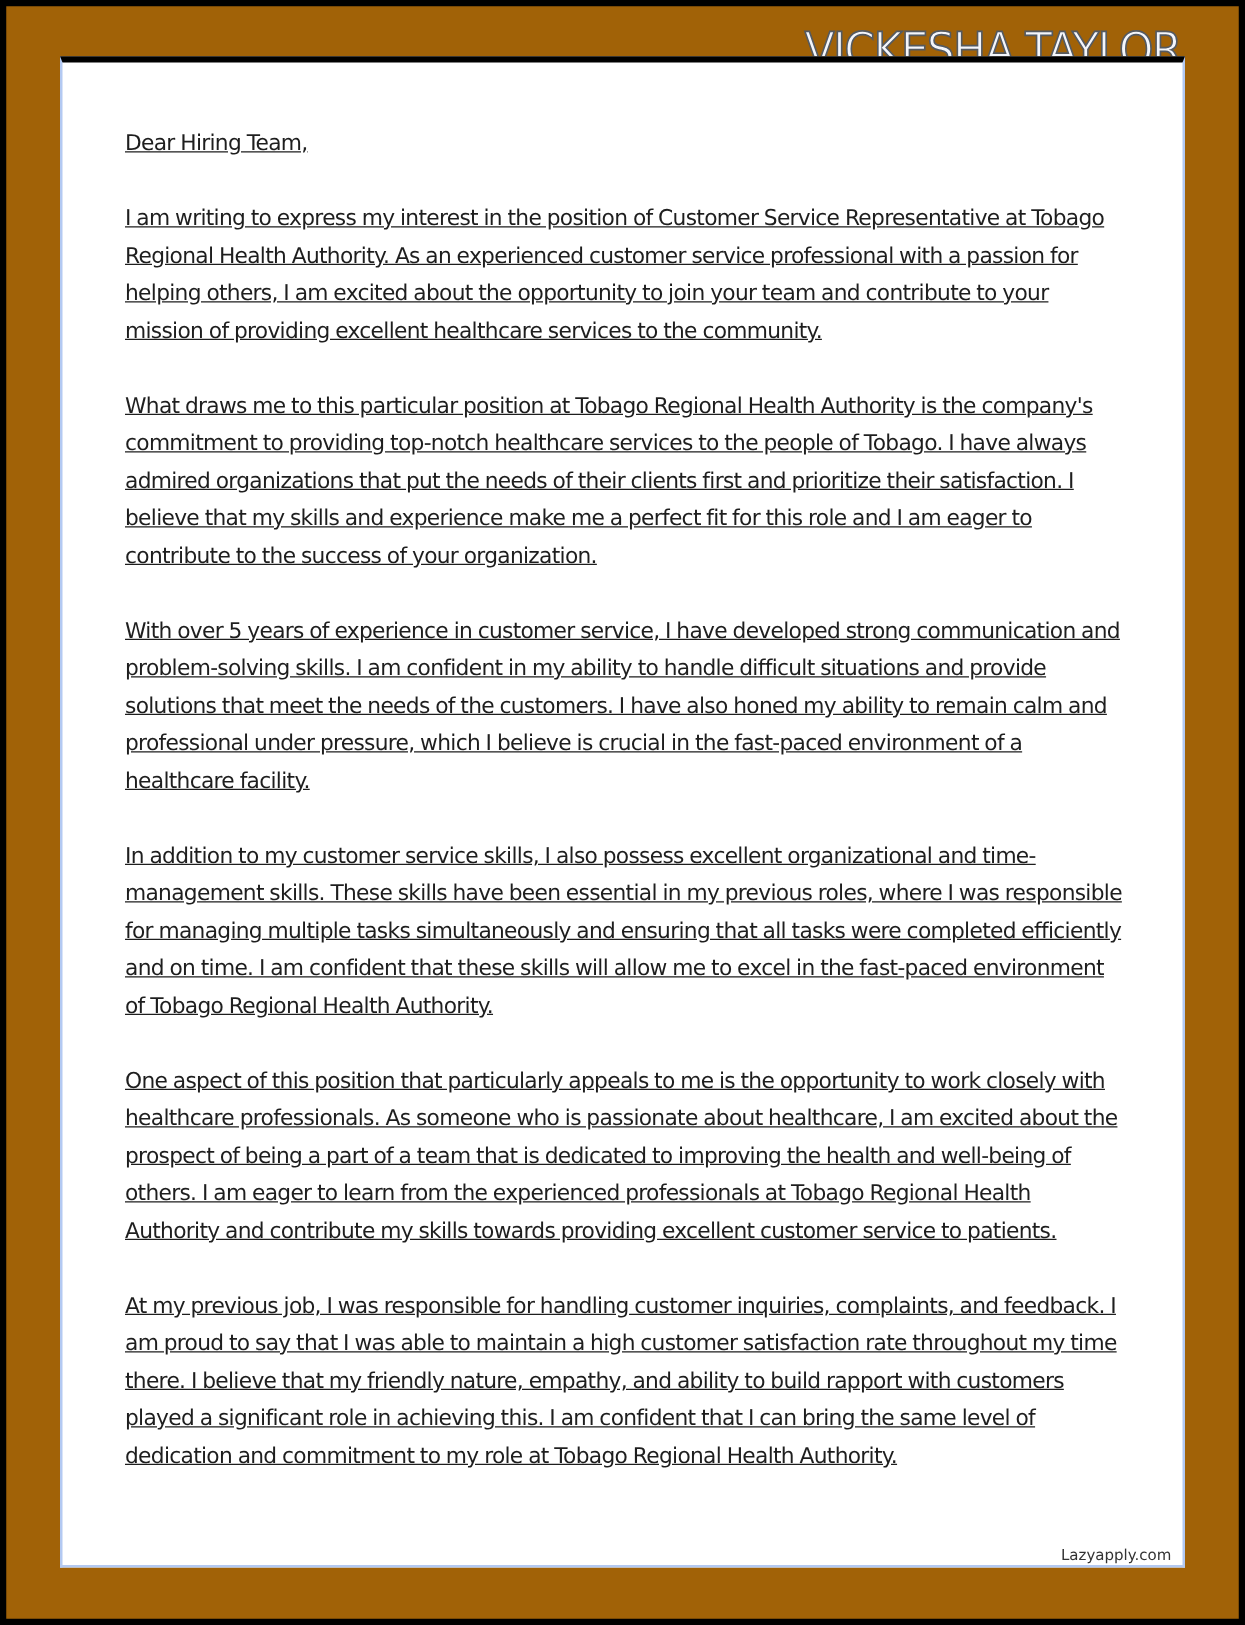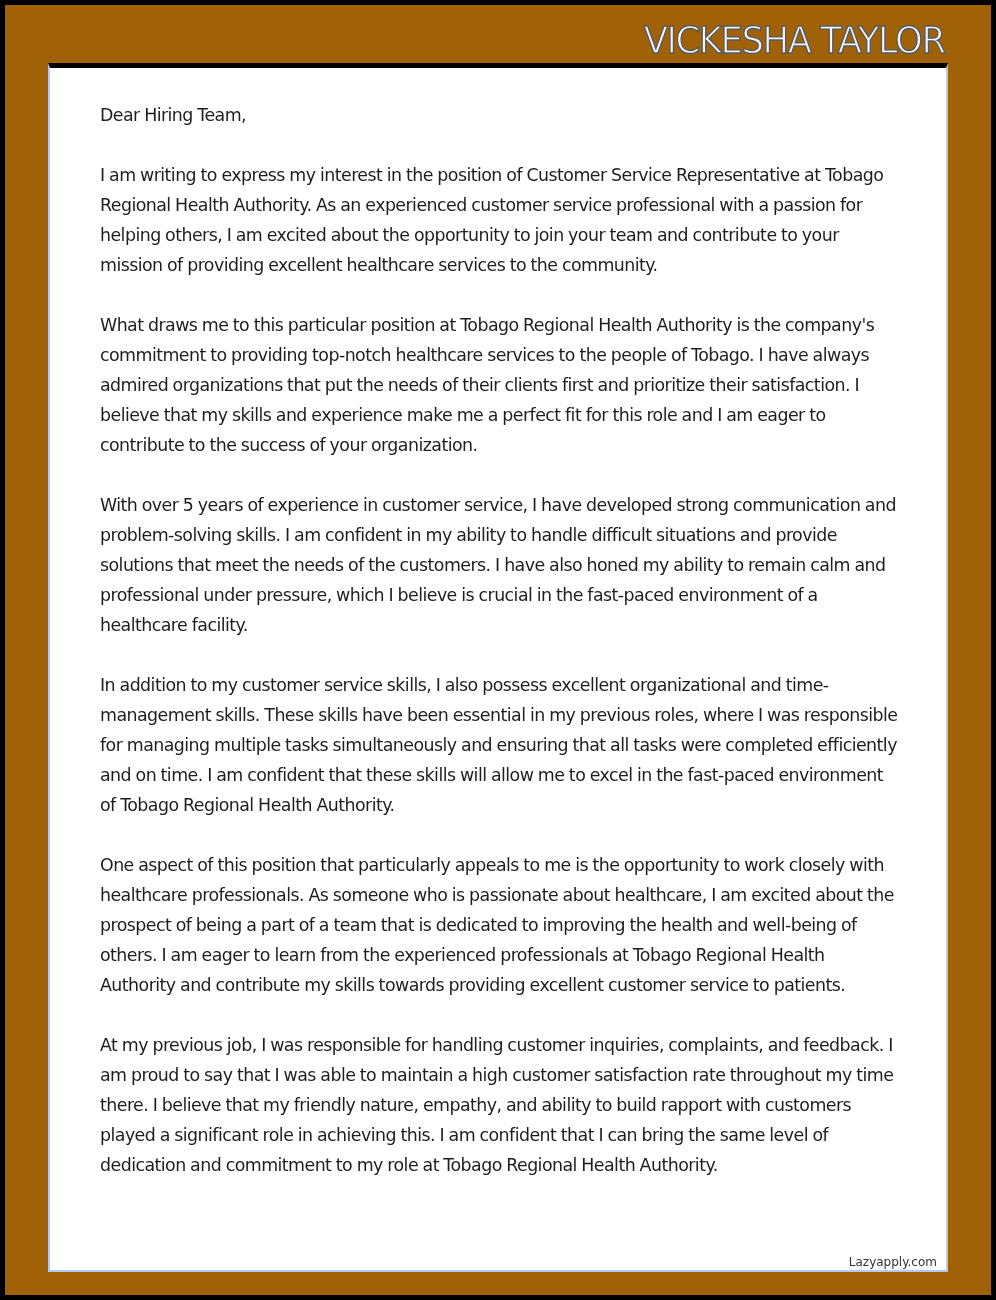--- a/index.html
+++ b/index.html
@@ -18,21 +18,21 @@
     position: absolute; right: 46px; top: 12px;
     font-family: "DejaVu Sans", sans-serif;
     font-size: 38px; letter-spacing: -1.5px;
     color: #f4f6fb;
     -webkit-text-stroke: 1.4px #555a60;
     line-height: 46px;
     white-space: nowrap;
     transform: scaleX(0.93); transform-origin: right center;
   }
   .paper {
-    position: absolute; left: 43px; top: 58px;
+    position: absolute; left: 43px; top: 40px;
     width: 896px; height: 1202px;
     background: #ffffff;
     border-top: 5px solid #000;
     border-left: 2px solid #b3c9f2;
     border-right: 2px solid #b3c9f2;
     border-bottom: 2px solid #b3c9f2;
   }
   .watermark {
     position: absolute; right: 9px; bottom: 0px;
     font-size: 12px; color: #333;
@@ -41,21 +41,21 @@
   }
   .letter {
     position: absolute; left: 95px; top: 95px;
     width: 800px;
     font-size: 17.4px; line-height: 30px;
     color: #1e1e1e;
     font-family: "DejaVu Sans", sans-serif;
     letter-spacing: -0.55px;
     word-spacing: -0.5px;
   }
-  .letter p { margin: 0 0 30px 0; }
+  .letter p { margin: 0 0 30px 0; text-decoration: underline; }
 </style>
 </head>
 <body>
 
 <div class="frame">
   <div class="name">VICKESHA TAYLOR</div>
 
   <div class="paper">
     <div class="watermark">Lazyapply.com</div>
   </div>

